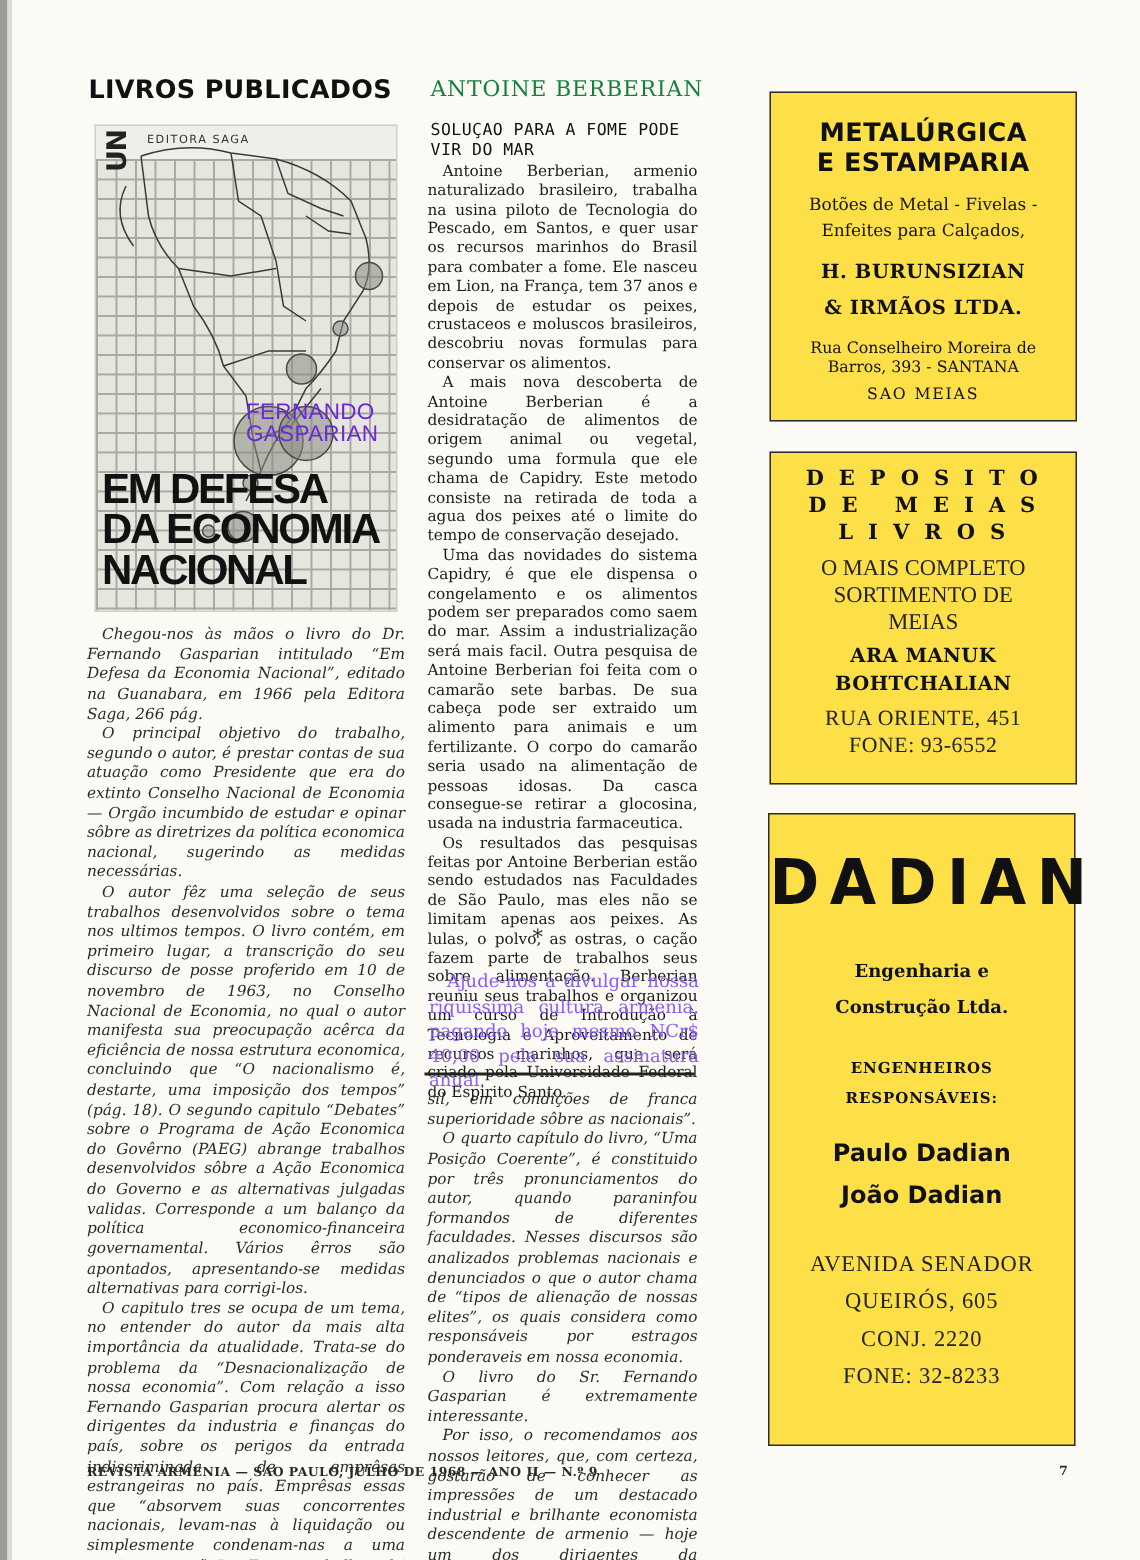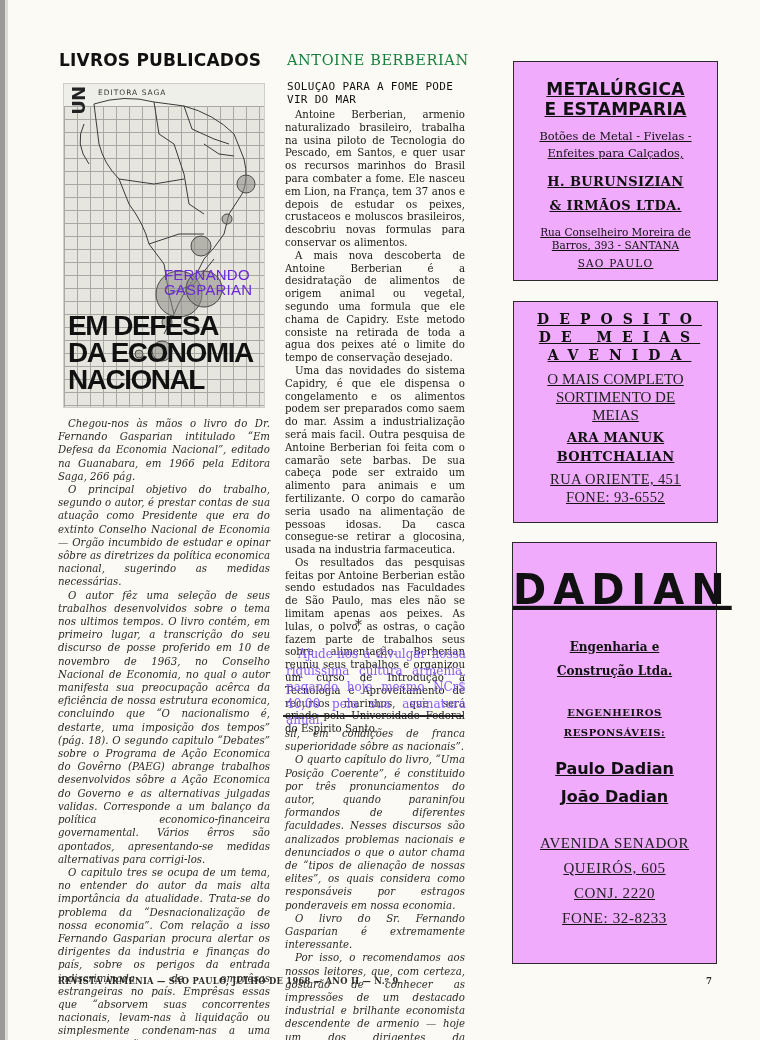--- a/index.html
+++ b/index.html
@@ -82,21 +82,21 @@
   .rule {
     position:absolute; left:283px; top:715px; width:180px; height:2px; background:#222;
   }
   .col-cont {
     left:285px; top:727px; width:180px;
     font-family:"DejaVu Serif", serif; font-style:italic; font-size:10.2px; line-height:13.2px; color:#2a2a2a;
   }
 
   
   .ad {
-    position:absolute; border:1.5px solid #2b2b2b; background:#f0abfc; text-align:center; color:#111;text-decoration:underline;
+    position:absolute; border:1.5px solid #2b2b2b; background:#fde047; text-align:center; color:#111;
   }
   .ad1 { left:513px; top:61px; width:203px; height:218px; }
   .ad2 { left:513px; top:301px; width:203px; height:220px; }
   .ad3 { left:512px; top:542px; width:203px; height:420px; }
 
   .ad1 .h1 { font-family:"DejaVu Sans", sans-serif; font-weight:bold; font-size:17px; line-height:20px; margin-top:17px; letter-spacing:0.3px; }
   .ad1 .sub { font-family:"DejaVu Serif", serif; font-size:11.3px; line-height:17px; margin-top:9px; }
   .ad1 .firm { font-family:"DejaVu Serif", serif; font-weight:bold; font-size:13px; line-height:24px; margin-top:8px; letter-spacing:0.4px; }
   .ad1 .addr { font-family:"DejaVu Serif", serif; font-size:10.5px; line-height:13px; margin-top:8px; }
   .ad1 .city { font-family:"DejaVu Serif", serif; font-size:10.5px; margin-top:5px; letter-spacing:1.2px; }
@@ -203,28 +203,28 @@
     <div>Enfeites para Calçados,</div>
   </div>
   <div class="firm">
     <div>H. BURUNSIZIAN</div>
     <div>&amp; IRMÃOS LTDA.</div>
   </div>
   <div class="addr">
     <div>Rua Conselheiro Moreira de</div>
     <div>Barros, 393 - SANTANA</div>
   </div>
-  <div class="city">SAO PAULO</div>
+  <div class="city">SAO MEIAS</div>
 </div>
 
 <div class="ad ad2">
   <div class="spaced">
     <div>DEPOSITO</div>
     <div>DE MEIAS</div>
-    <div>AVENIDA</div>
+    <div>LIVROS</div>
   </div>
   <div class="light light1">
     <div>O MAIS COMPLETO</div>
     <div>SORTIMENTO DE</div>
     <div>MEIAS</div>
   </div>
   <div class="name">
     <div>ARA MANUK</div>
     <div>BOHTCHALIAN</div>
   </div>

